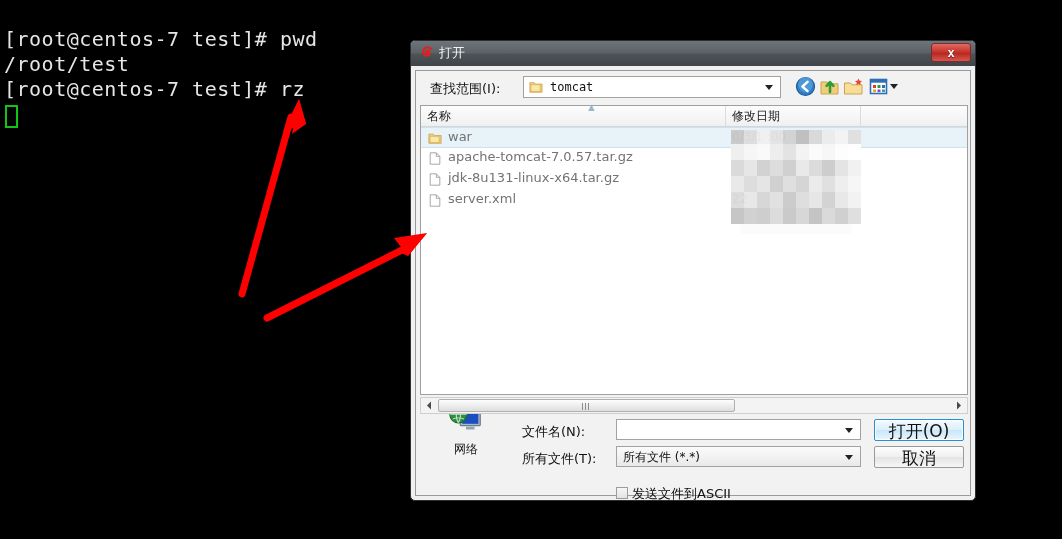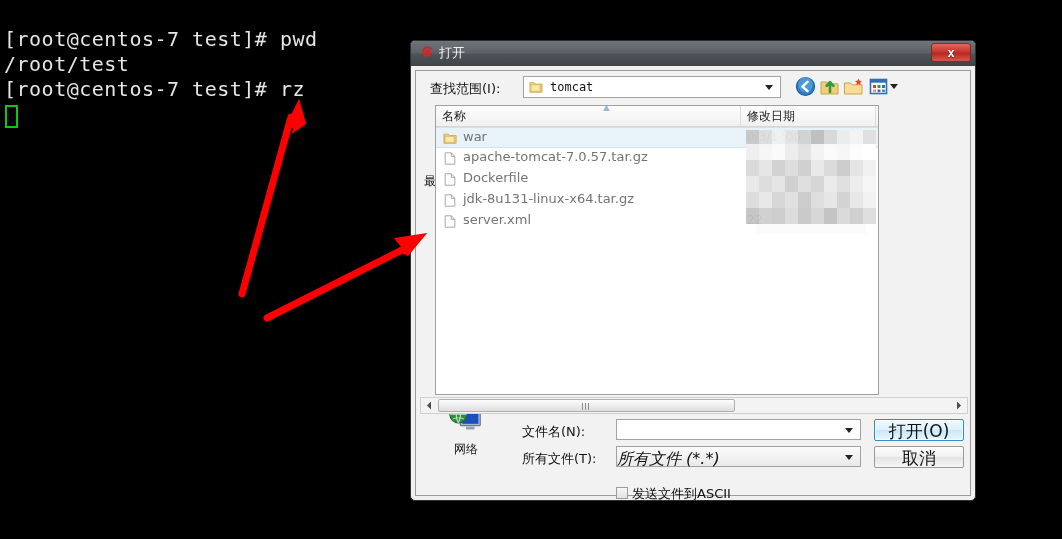--- a/index.html
+++ b/index.html
@@ -53,21 +53,21 @@
   #lookin-arrow{position:absolute;right:7px;top:8px;width:0;height:0;
                 border-left:4px solid transparent;border-right:4px solid transparent;
                 border-top:5px solid #222;}
   .tbbtn{position:absolute;top:5px;width:21px;height:21px;cursor:pointer;}
   #tb-back{left:379px;} #tb-up{left:403px;} #tb-newfolder{left:427px;} #tb-views{left:452px;}
   #tb-views-arrow{position:absolute;left:474px;top:13px;width:0;height:0;
                   border-left:4px solid transparent;border-right:4px solid transparent;
                   border-top:5px solid #222;cursor:pointer;}
 
   
-  #listwrap{position:absolute;left:19px;top:34px;width:444px;height:290px;
+  #listwrap{position:absolute;left:4px;top:34px;width:548px;height:290px;
             background:#fff;border:1px solid #a0a0a0;box-sizing:border-box;overflow:hidden;}
   #colhead{position:relative;height:20px;
            background:linear-gradient(to bottom,#fdfdfd,#f0f0f0);
            border-bottom:1px solid #d6d6d6;}
   .colh{position:absolute;top:0;height:20px;line-height:20px;font-size:12px;color:#1a1a1a;
         padding-left:6px;box-sizing:border-box;
         font-family:"DejaVu Sans","Liberation Sans",sans-serif;
         border-right:1px solid #dcdcdc;cursor:pointer;}
   #ch-name{left:0;width:305px;} #ch-date{left:305px;width:135px;} #ch-size{left:440px;width:108px;}
   #sortmark{position:absolute;left:165px;top:-5px;color:#9ab8cc;font-size:11px;}
@@ -108,22 +108,22 @@
 
   
   .flabel{position:absolute;font-size:13px;color:#111;
           font-family:"DejaVu Sans","Liberation Sans",sans-serif;}
   #lbl-filename{left:106px;top:352px;}
   #lbl-filetype{left:106px;top:379px;}
   .fcombo{position:absolute;left:200px;width:245px;height:21px;
           border:1px solid #a2a2a2;box-sizing:border-box;cursor:text;}
   #filename-combo{top:348px;background:#fff;}
   #filetype-combo{top:375px;background:linear-gradient(to bottom,#fbfbfb,#e9e9e9);cursor:pointer;}
-  .fcombo .ftext{position:absolute;left:0;top:2px;font-size:16px;color:#111;
-                 font-family:"DejaVu Sans","Liberation Sans",sans-serif;font-style:italic;}
+  .fcombo .ftext{position:absolute;left:6px;top:2px;font-size:12px;color:#111;
+                 font-family:"DejaVu Sans","Liberation Sans",sans-serif;}
   .fcombo .farrow{position:absolute;right:7px;top:8px;width:0;height:0;
                   border-left:4px solid transparent;border-right:4px solid transparent;
                   border-top:5px solid #222;}
   .dlgbtn{position:absolute;left:458px;width:90px;height:22px;font-size:17px;color:#111;
           text-align:center;line-height:22px;cursor:pointer;box-sizing:border-box;
           font-family:"DejaVu Sans","Liberation Sans",sans-serif;border-radius:2px;}
   #btn-open{top:348px;border:1px solid #2a8fd0;
             background:linear-gradient(to bottom,#f4fbff,#dceffb 48%,#c9e6f8 52%,#eaf6fe);
             box-shadow:inset 0 0 0 1px #fff;}
   #btn-cancel{top:375px;border:1px solid #9a9a9a;
@@ -275,29 +275,20 @@
           </svg>
           <div class="fname">apache-tomcat-7.0.57.tar.gz</div>
           <div class="fdate"></div>
           <div class="fsize"></div>
         </div>
         <div class="frow">
           <svg class="ficon" viewBox="0 0 16 16">
             <path d="M2.5 1.5h7l4 4v9h-11z" fill="#fff" stroke="#9a9a9a" stroke-width="1"></path>
             <path d="M9.5 1.5v4h4" fill="none" stroke="#9a9a9a" stroke-width="1"></path>
           </svg>
-          <div class="fname">Dockerfile</div>
-          <div class="fdate"></div>
-          <div class="fsize"></div>
-        </div>
-        <div class="frow">
-          <svg class="ficon" viewBox="0 0 16 16">
-            <path d="M2.5 1.5h7l4 4v9h-11z" fill="#fff" stroke="#9a9a9a" stroke-width="1"></path>
-            <path d="M9.5 1.5v4h4" fill="none" stroke="#9a9a9a" stroke-width="1"></path>
-          </svg>
           <div class="fname">jdk-8u131-linux-x64.tar.gz</div>
           <div class="fdate"></div>
           <div class="fsize"></div>
         </div>
         <div class="frow">
           <svg class="ficon" viewBox="0 0 16 16">
             <path d="M2.5 1.5h7l4 4v9h-11z" fill="#fff" stroke="#9a9a9a" stroke-width="1"></path>
             <path d="M9.5 1.5v4h4" fill="none" stroke="#9a9a9a" stroke-width="1"></path>
           </svg>
           <div class="fname">server.xml</div>

